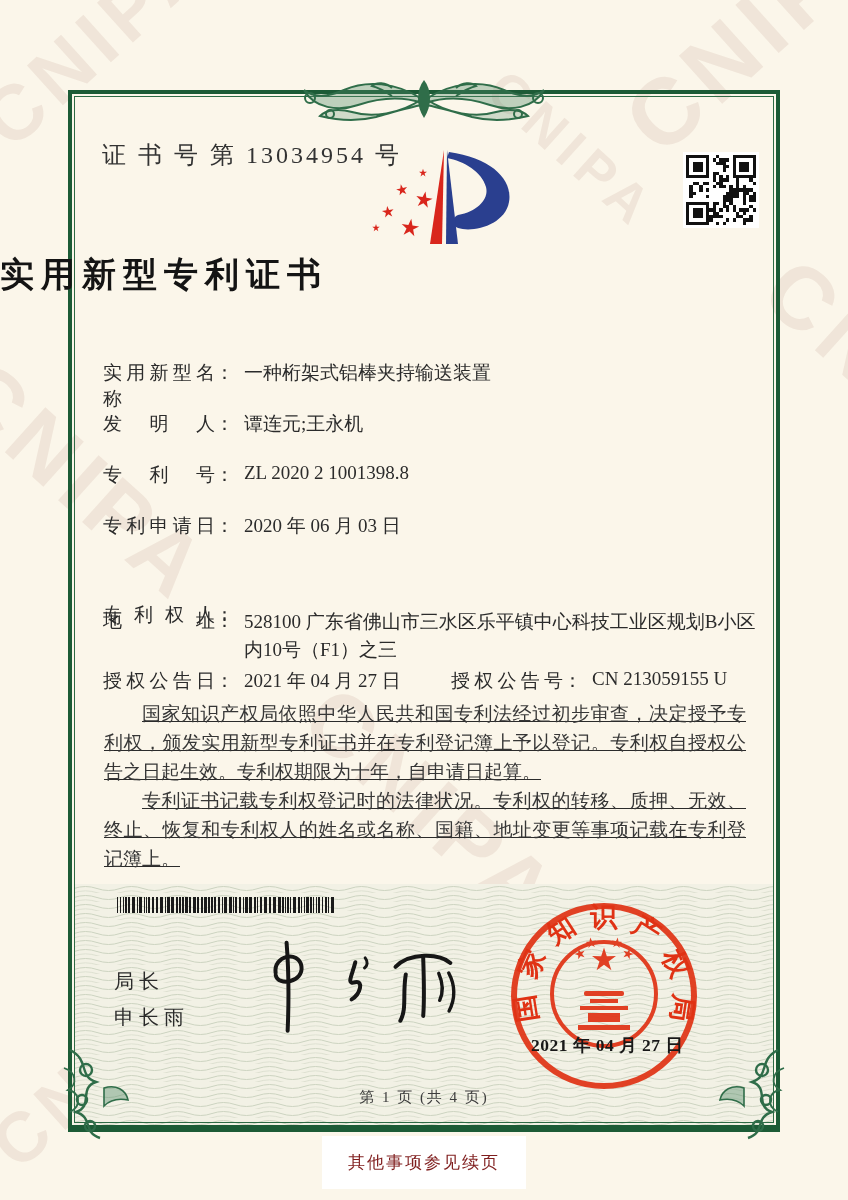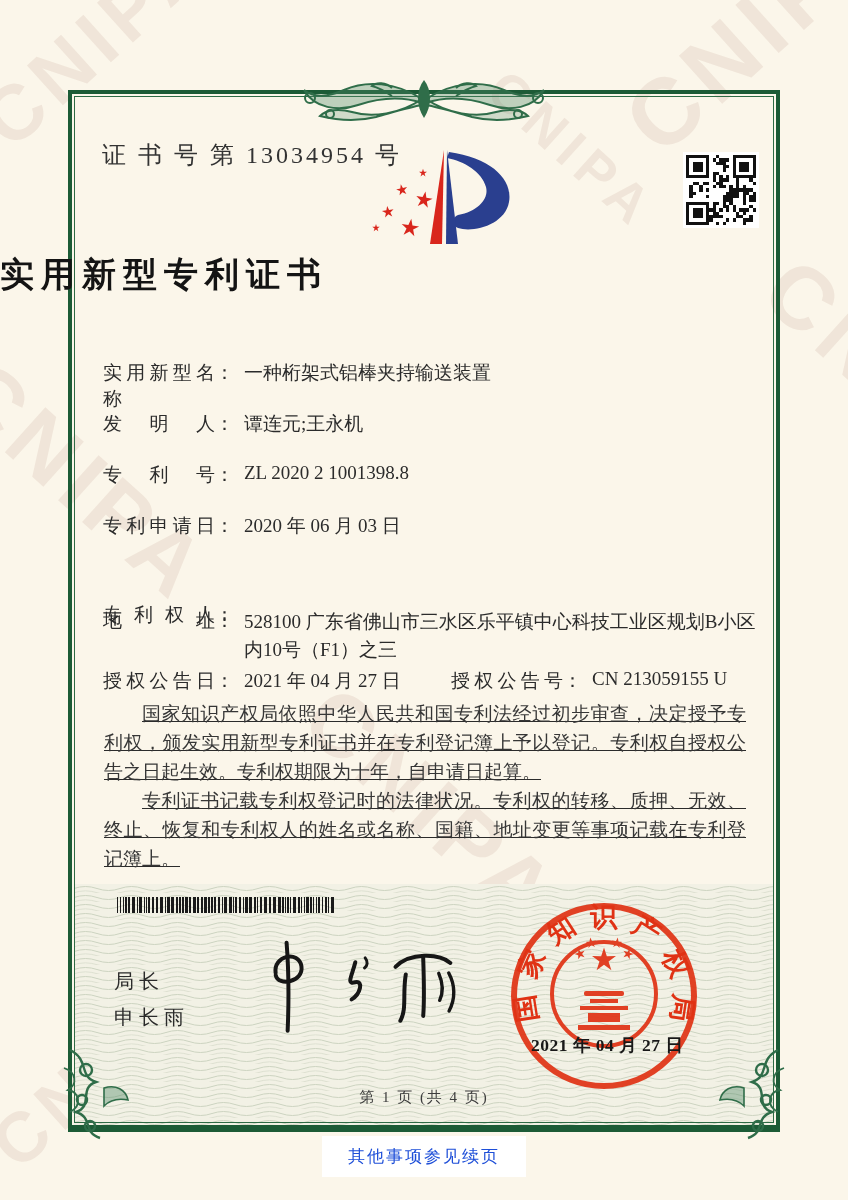--- a/index.html
+++ b/index.html
@@ -37,21 +37,21 @@
   .sig-name{position:absolute;left:114px;top:1004px;font-size:20px;letter-spacing:5px;z-index:4;}
   .signature{position:absolute;left:248px;top:932px;z-index:4;transform:rotate(-2deg);}
   
   .seal{position:absolute;left:506px;top:898px;z-index:4;}
   .seal-date{position:absolute;left:531px;top:1033px;font-size:17.5px;font-weight:bold;color:#181818;
              letter-spacing:0.5px;z-index:5;white-space:nowrap;}
   
   .page-info{position:absolute;left:0;right:0;top:1088px;text-align:center;font-size:15px;
              letter-spacing:2px;color:#3c3c3c;z-index:4;}
   .note{position:absolute;left:50%;transform:translateX(-50%);top:1136px;background:#ffffff;
-        padding:9px 26px;font-size:17px;letter-spacing:2px;color:#1d4ed8;z-index:4;white-space:nowrap;}
+        padding:15px 26px;font-size:17px;letter-spacing:2px;color:#7f1d1d;z-index:4;white-space:nowrap;}
 </style>
 </head>
 <body>
 
 <div class="page">
 
   <div class="wm" style="left:-42px;top:-6px;font-size:78px;transform:rotate(-42deg);">CNIPA</div>
   <div class="wm" style="left:598px;top:-28px;font-size:94px;transform:rotate(-42deg);">CNIPA</div>
   <div class="wm" style="left:470px;top:118px;font-size:54px;transform:rotate(42deg);">CNIPA</div>
   <div class="wm" style="left:-72px;top:430px;font-size:88px;transform:rotate(42deg);">CNIPA</div>

